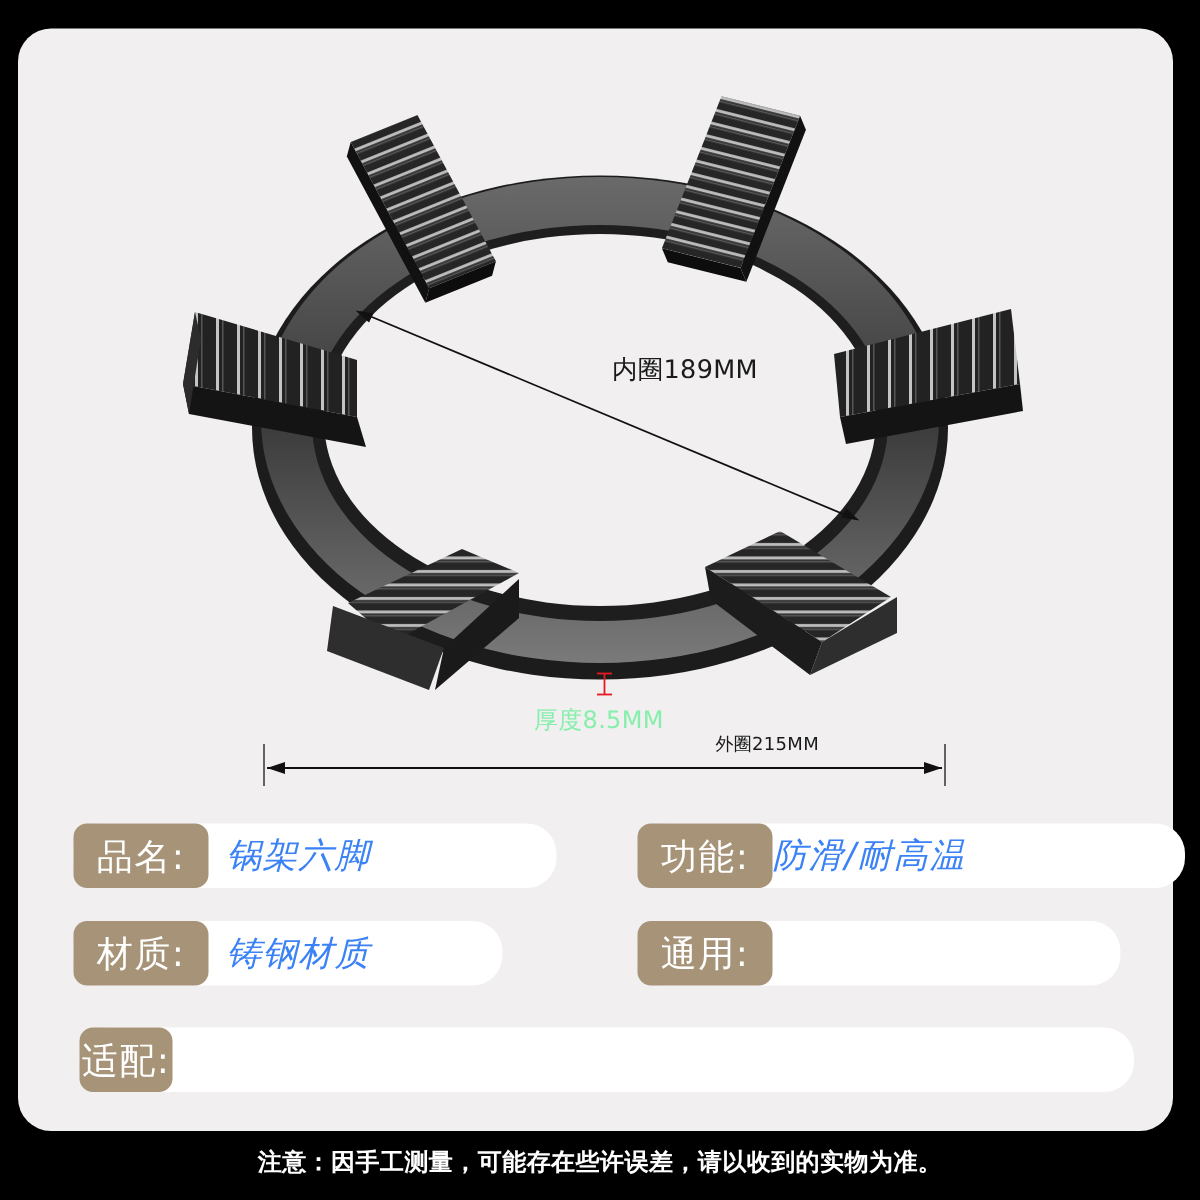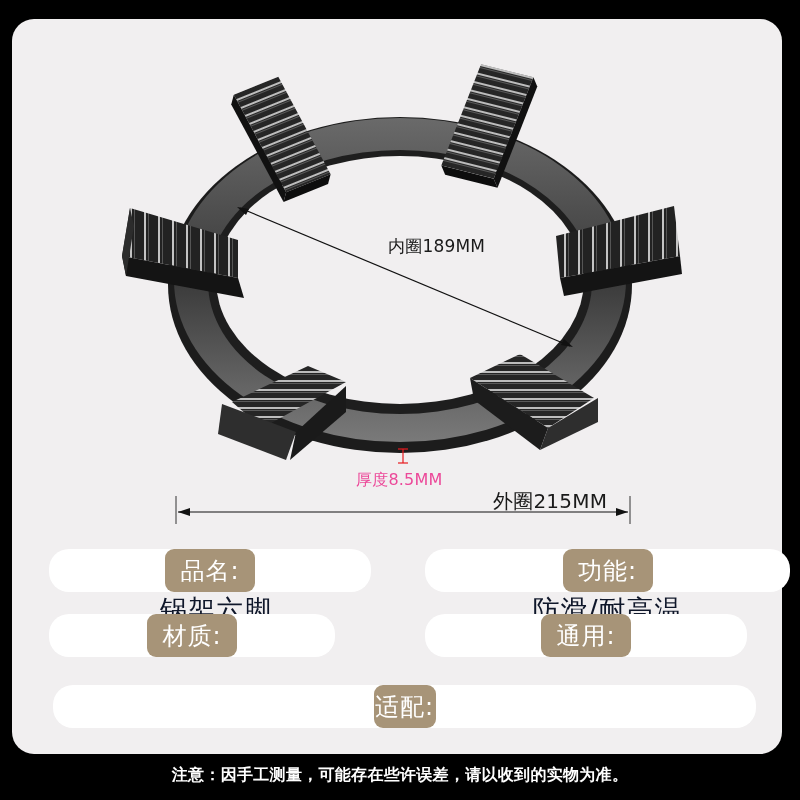--- a/index.html
+++ b/index.html
@@ -6,34 +6,34 @@
   body {
     width: 800px; height: 800px; background: #000000; position: relative; overflow: hidden;
     font-family: "DejaVu Sans", "Liberation Sans", sans-serif;
   }
   .card {
     position: absolute; left: 12px; top: 19px; width: 770px; height: 735px;
     background: #f1eff0; border-radius: 22px;
   }
   .product-art { position: absolute; left: 0; top: 0; width: 800px; height: 530px; }
   .dim-label { position: absolute; font-size: 17px; color: #1a1a1a; white-space: nowrap; letter-spacing: 0.2px; }
-  .dim-inner { left: 388px; top: 235px; }
-  .dim-thick { left: 356px; top: 470px; color: #ec4899; font-size: 16px; }
-  .dim-outer { left: 493px; top: 488px; font-size: 20px; }
+  .dim-inner { left: 408px; top: 235px; }
+  .dim-thick { left: 356px; top: 470px; color: #86efac; font-size: 16px; }
+  .dim-outer { left: 477px; top: 488px; font-size: 12px; }
 
   .spec-row {
     position: absolute; height: 43px; background: #ffffff; border-radius: 20px;
-    display: flex; align-items: center; flex-direction: column;
+    display: flex; align-items: center;
   }
   .spec-chip {
     height: 43px; background: #a79478; color: #ffffff; border-radius: 9px;
     display: flex; align-items: center; justify-content: center;
     font-size: 24px; letter-spacing: 1px; flex: none;
   }
-  .spec-value { font-size: 27px; color: #0f172a; letter-spacing: 1px; white-space: nowrap; }
+  .spec-value { font-size: 23px; color: #3b82f6; letter-spacing: 1px; white-space: nowrap; font-style: italic; }
 
   .row-name   { left: 49px;  top: 549px; width: 322px; }
   .row-name .spec-chip { width: 90px; }
   .row-name .spec-value { margin-left: 12px; }
 
   .row-func   { left: 425px; top: 549px; width: 365px; }
   .row-func .spec-chip { width: 90px; }
   .row-func .spec-value { }
 
   .row-mat    { left: 49px;  top: 614px; width: 286px; }
@@ -149,20 +149,21 @@
   <div class="spec-value">锅架六脚</div>
 </div>
 
 <div class="spec-row row-func">
   <div class="spec-chip">功能:</div>
   <div class="spec-value">防滑/耐高温</div>
 </div>
 
 <div class="spec-row row-mat">
   <div class="spec-chip">材质:</div>
+  <div class="spec-value">铸钢材质</div>
 </div>
 
 <div class="spec-row row-use">
   <div class="spec-chip">通用:</div>
 </div>
 
 <div class="spec-row row-fit">
   <div class="spec-chip">适配:</div>
 </div>
 

